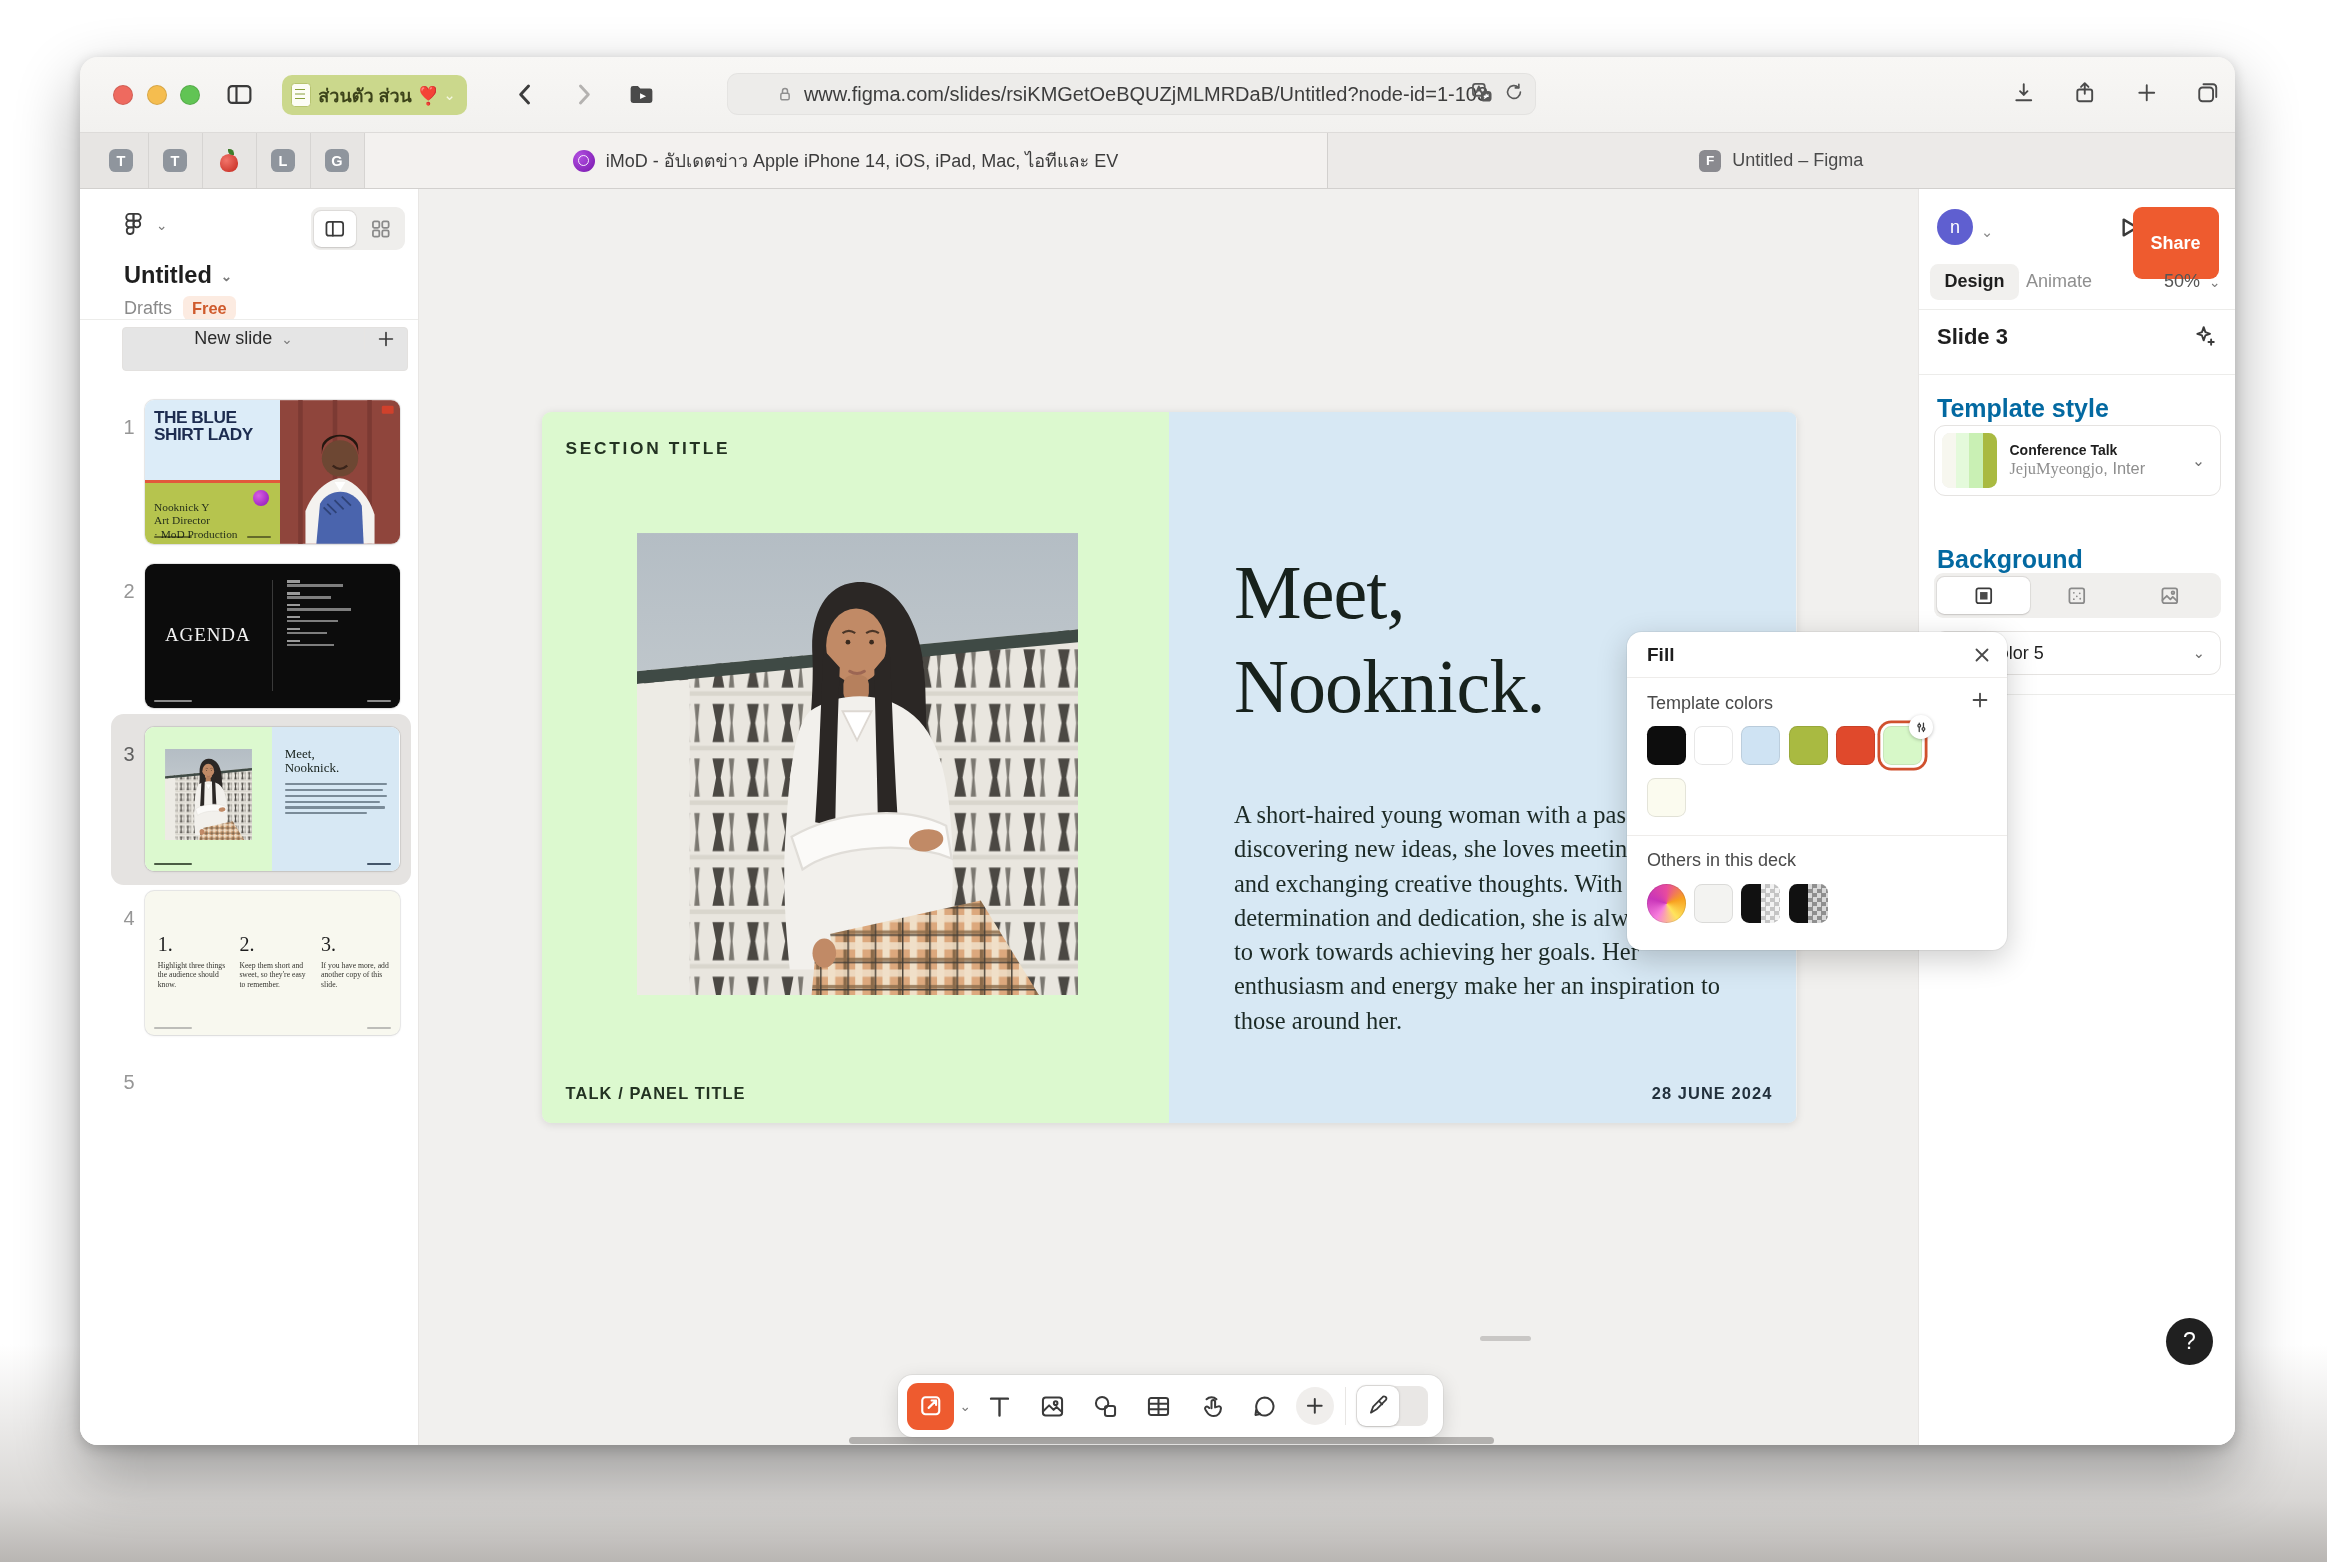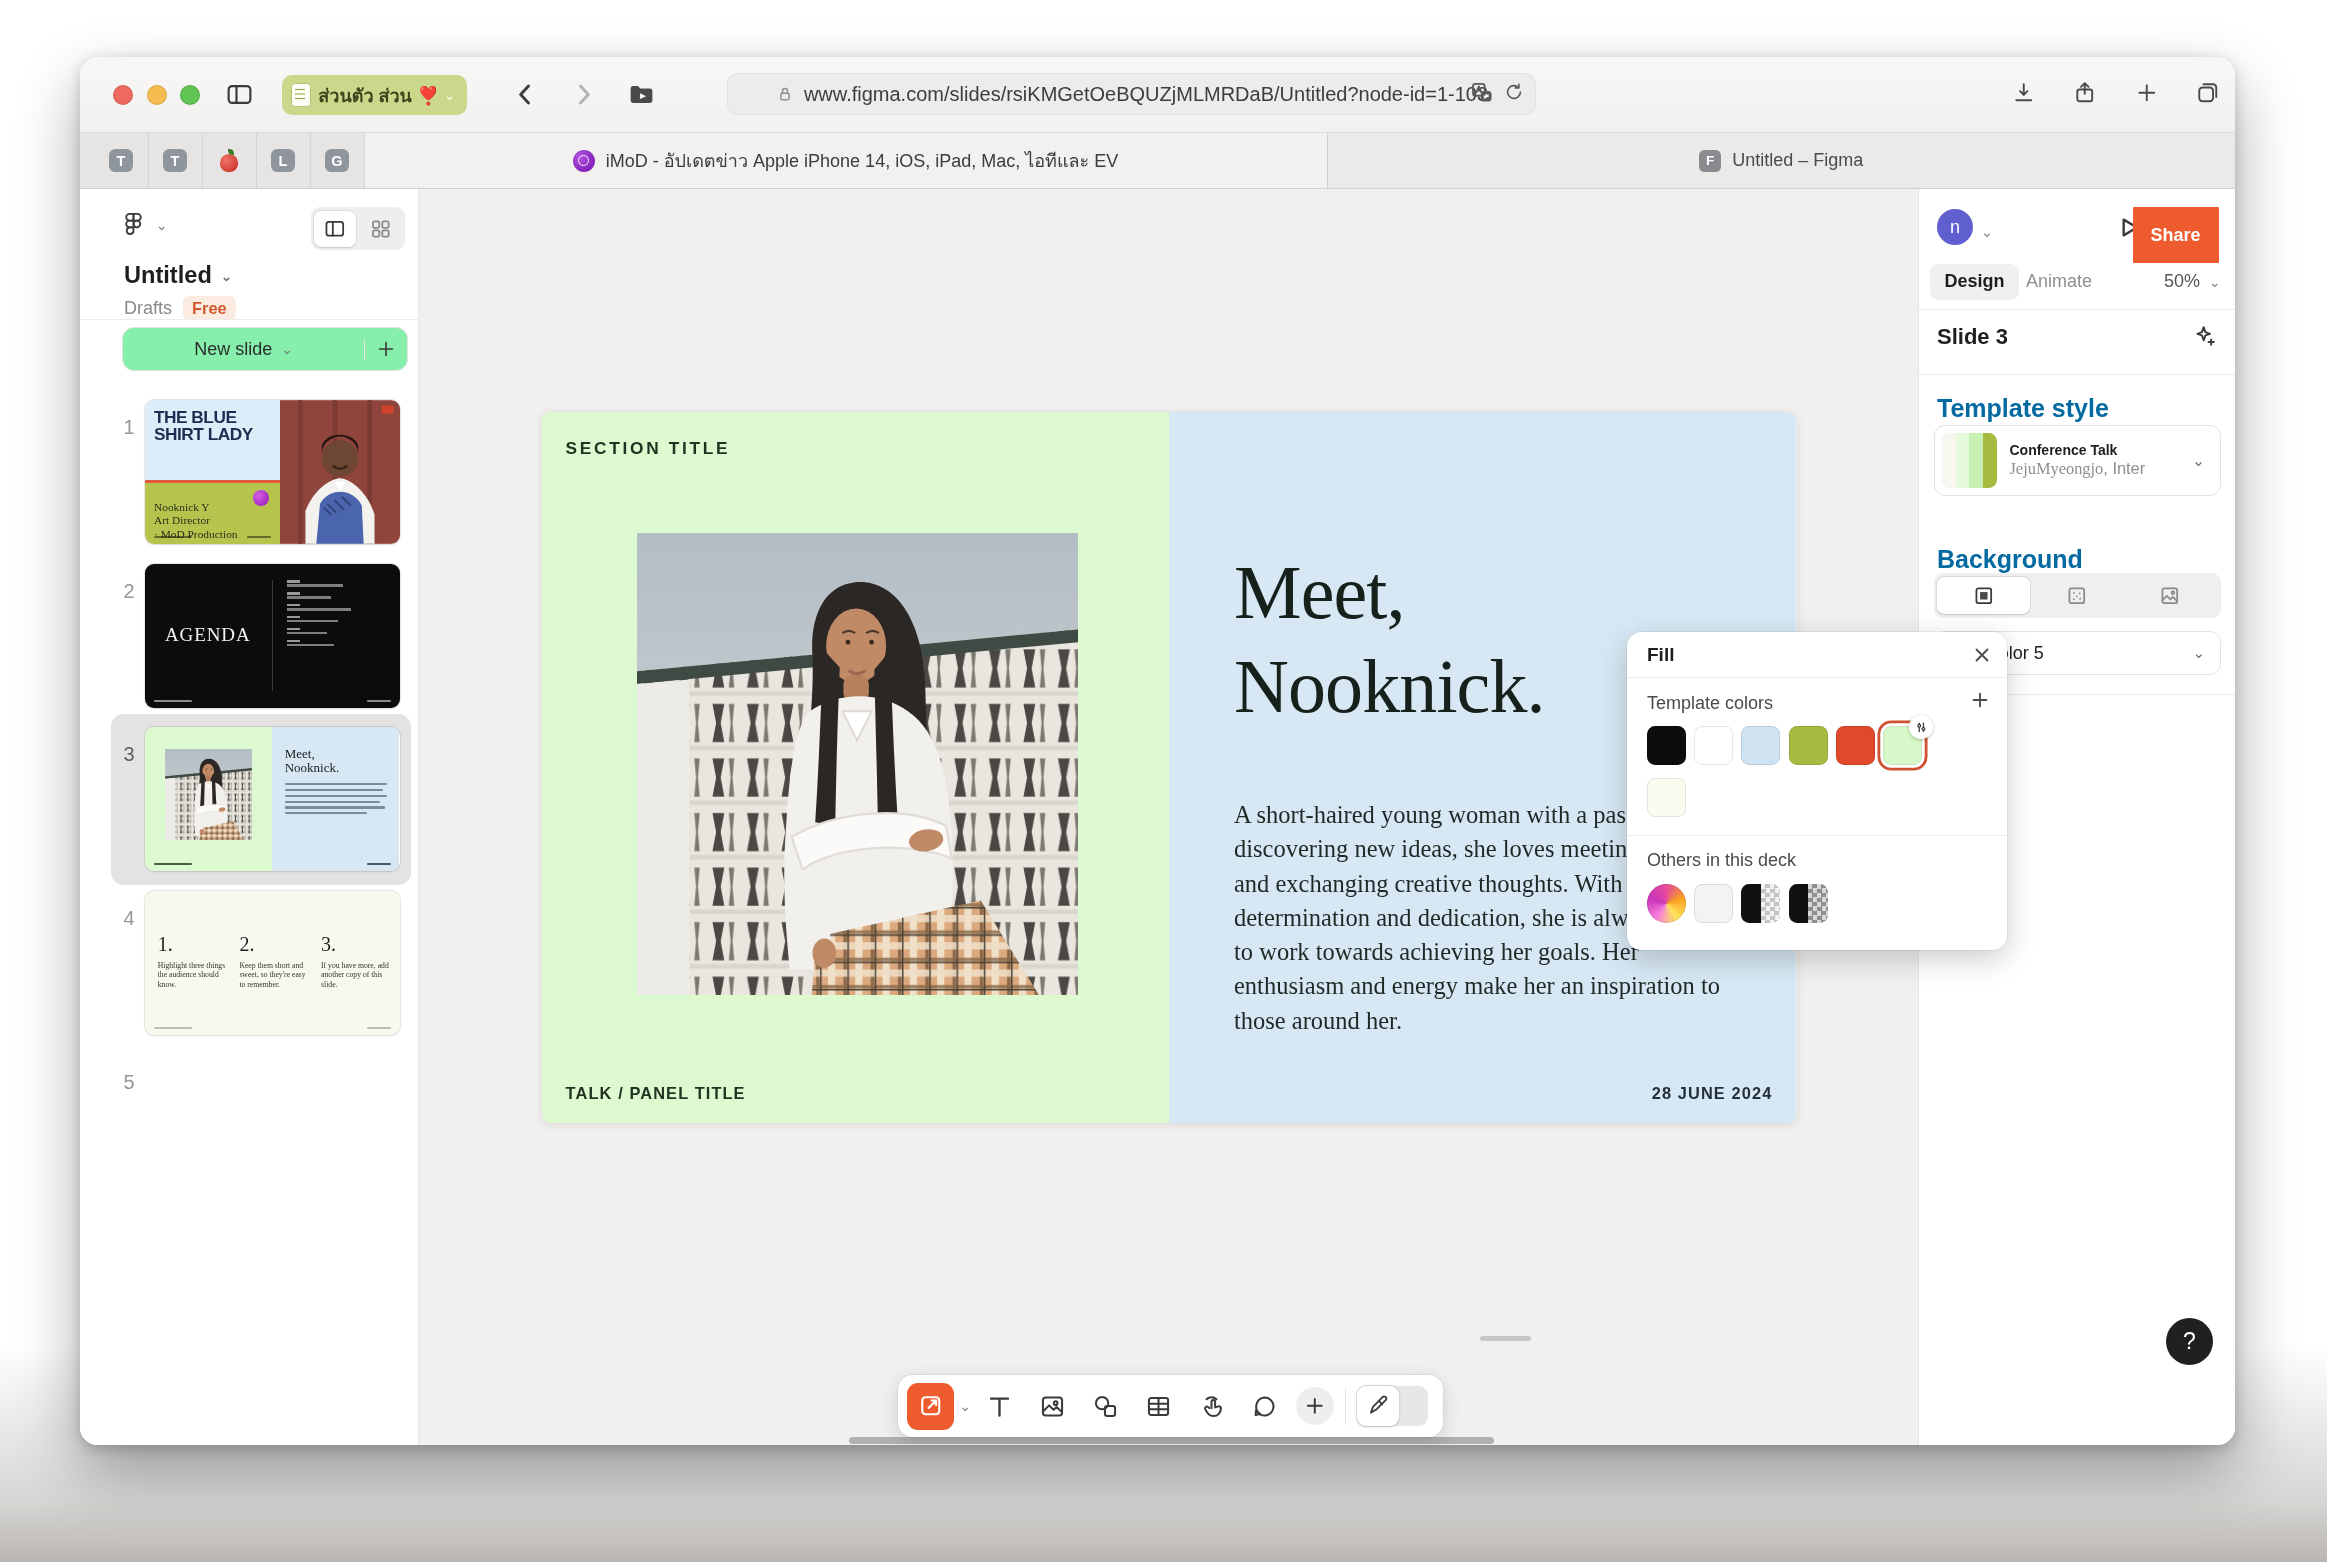--- a/index.html
+++ b/index.html
@@ -45,21 +45,21 @@
   .inspector{position:relative;width:316px;background:#fff;border-left:0.9px solid #e8e6e4;flex:none}
   .canvas{position:relative;flex:1}
   .divider{position:absolute;left:0;right:0;height:0.9px;background:#ececea}
   
   .toggle-wrap{position:absolute;right:12.7px;top:18px;background:#efeeec;border-radius:9px;padding:3.6px;display:flex;gap:3.6px}
   .tgl{width:42px;height:36px;border-radius:7.3px;display:flex;align-items:center;justify-content:center}
   .tgl.on{background:#fff;box-shadow:0 0.9px 1.8px rgba(0,0,0,.12),0 0 0 0.9px #e4e2e0}
   .fname{position:absolute;left:44px;top:73px;font-size:23.6px;font-weight:700;color:#1e1e1e;display:flex;gap:9px;align-items:center}
   .fmeta{position:absolute;left:44px;top:107px;display:flex;gap:11px;align-items:center;font-size:18px;color:#8a8a8a}
   .badge-free{font-size:16.4px;font-weight:600;color:#cf5a2c;background:#fcebe1;border-radius:6.4px;padding:2.7px 9px}
-  .newslide{position:absolute;left:42px;top:138px;width:284px;height:42px;border:0.9px solid #e3e1df;border-radius:12px;background:#86efac;display:flex;align-items:center}
+  .newslide{position:absolute;left:42px;top:138px;width:284px;height:42px;border:0.9px solid #e3e1df;border-radius:4px;background:#e5e5e5;display:flex;align-items:flex-start}
   .ns-main{flex:1;display:flex;align-items:center;justify-content:center;gap:9px;font-size:18px;color:#2c2c2c;border-right:0.9px solid #e7e5e3}
   .ns-plus{width:42px;display:flex;align-items:center;justify-content:center}
   .sel-bg{position:absolute;left:31px;top:525px;width:300px;height:171px;border-radius:12.7px;background:#e5e3e1}
   .srow{position:absolute;left:0;width:100%}
   .snum{position:absolute;left:23.6px;width:31px;text-align:right;font-size:20px;color:#969696}
   .thumb{position:absolute;left:65px;width:255px;height:144px;border-radius:9px;overflow:hidden;background:#fff;
     box-shadow:0 0 0 0.9px rgba(0,0,0,.08),0 0.9px 2.7px rgba(0,0,0,.08)}
   
   .t1{display:flex}
   .t1-left{width:135px;display:flex;flex-direction:column}
@@ -147,21 +147,21 @@
     box-shadow:0 0.9px 2.7px rgba(0,0,0,.18),0 0 0 0.9px #e6e4e2;display:flex;align-items:center;justify-content:center}
   .scrollbar{position:absolute;left:769px;top:1248px;width:645px;height:7.3px;border-radius:3.6px;background:#b3b1af;z-index:30}
   .notes-handle{position:absolute;left:1061px;top:1147px;width:51px;height:4.5px;border-radius:2.7px;background:#c9c7c5}
   .help{position:absolute;left:2086px;top:1129px;width:47px;height:47px;border-radius:50%;background:#202020;
     color:#fff;font-size:23px;display:flex;align-items:center;justify-content:center;z-index:60}
   
   .avatar{position:absolute;left:18px;top:20px;width:36px;height:36px;border-radius:50%;background:#5f5fd0;
     color:#fff;font-size:18px;display:flex;align-items:center;justify-content:center}
   .insp-chev{position:absolute;left:62px;top:35px;color:#8c8c8c;font-size:14.5px}
   .play{position:absolute;left:195px;top:23.6px}
-  .share{position:absolute;right:16.4px;top:18px;height:40px;padding:8px 18px;border-radius:1px;background:#ee5b2f;
+  .share{position:absolute;right:16.4px;top:18px;height:40px;padding:16px 18px;border-radius:9px;background:#ee5b2f;
     color:#fff;font-size:18px;font-weight:700;display:flex;align-items:center}
   .tab-design{position:absolute;left:11px;top:75px;padding:7.3px 14.5px;border-radius:8.2px;background:#f1f0ee;
     font-size:18px;font-weight:700;color:#1e1e1e}
   .tab-animate{position:absolute;left:107px;top:82px;font-size:18px;color:#8f8f8f}
   .zoomctl{position:absolute;right:14.5px;top:82px;font-size:18px;color:#555;display:flex;gap:9px;align-items:center}
   .slide-label{position:absolute;left:18px;top:135px;font-size:22px;font-weight:700;color:#1e1e1e}
   .sparkle{position:absolute;right:18px;top:135px}
   .sec-h{font-size:25px;font-weight:700;color:#0369a1}
   .tstyle-h{position:absolute;left:18px;top:205px}
   .tcard{position:absolute;left:14.5px;right:14.5px;top:236px;height:71px;border:0.9px solid #e5e3e1;border-radius:11px;

